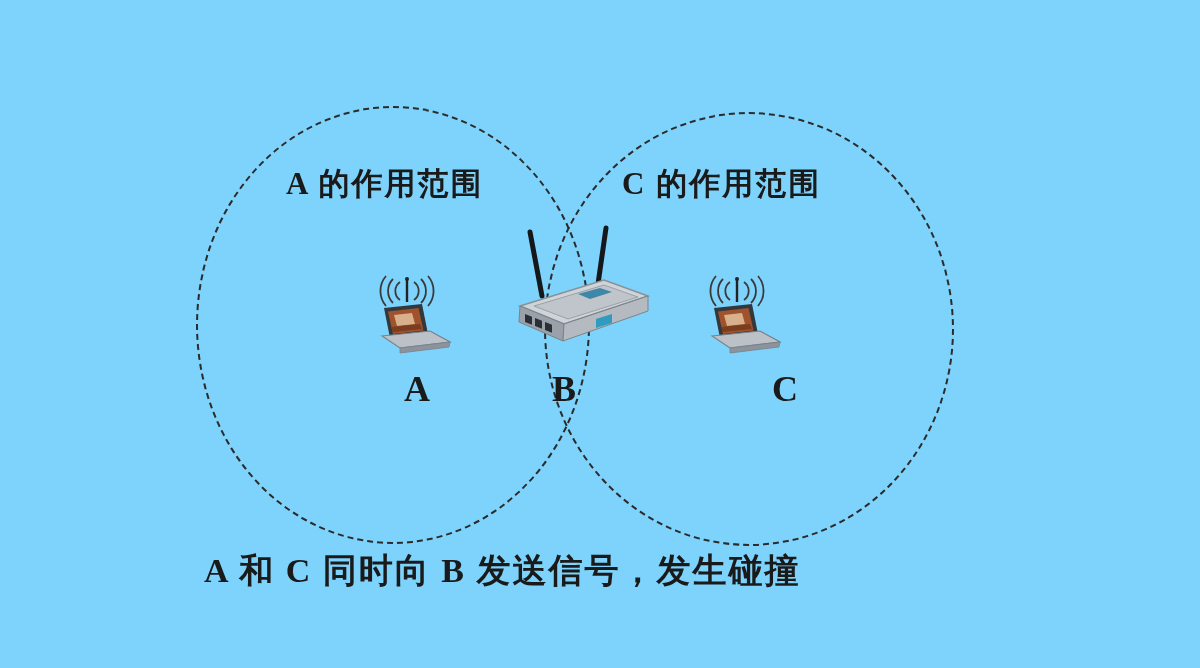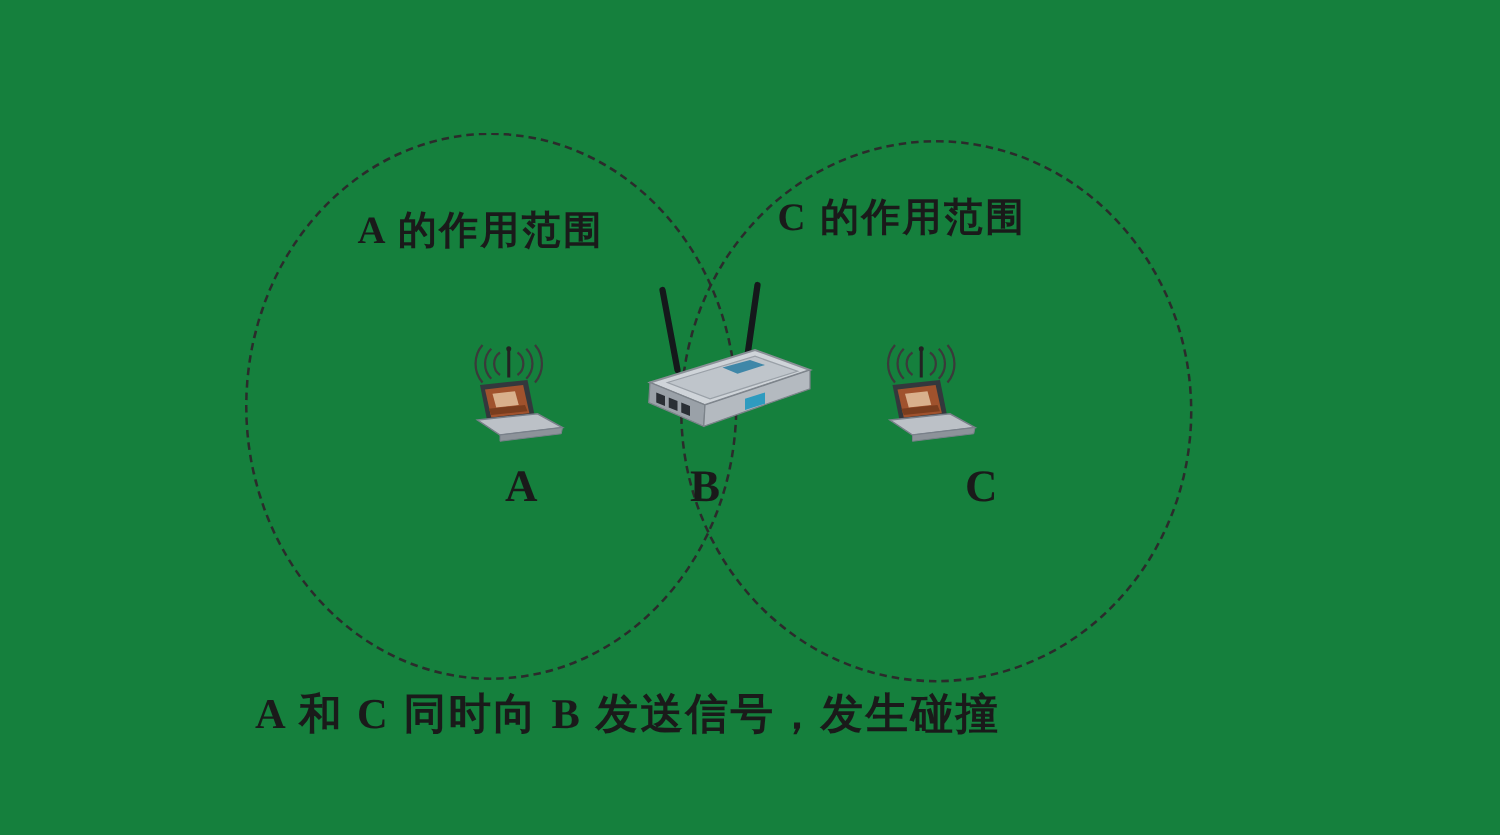--- a/index.html
+++ b/index.html
@@ -4,21 +4,21 @@
 <style>
   html, body {
     margin: 0;
     padding: 0;
     background: #ffffff;
   }
   .canvas {
     position: relative;
     width: 1200px;
     height: 668px;
-    background: #15803d;
+    background: #7dd3fc;
     overflow: hidden;
     font-family: "Liberation Serif", "DejaVu Serif", serif;
     color: #1a1a1a;
   }
   .range-circle {
     position: absolute;
     border: 2.5px dashed #2b2b2b;
     border-radius: 50%;
     background: transparent;
   }
@@ -35,21 +35,21 @@
     height: 430px;
   }
   .range-label {
     position: absolute;
     font-size: 31px;
     font-weight: bold;
     letter-spacing: 2px;
     white-space: nowrap;
   }
   .label-a-range { left: 286px; top: 163px; }
-  .label-c-range { left: 622px; top: 153px; text-align: right; }
+  .label-c-range { left: 622px; top: 163px; text-align: right; }
   .device {
     position: absolute;
   }
   .device-a { left: 350px; top: 268px; }
   .device-b { left: 500px; top: 222px; }
   .device-c { left: 680px; top: 268px; }
   .device-letter {
     position: absolute;
     font-size: 36px;
     font-weight: bold;

